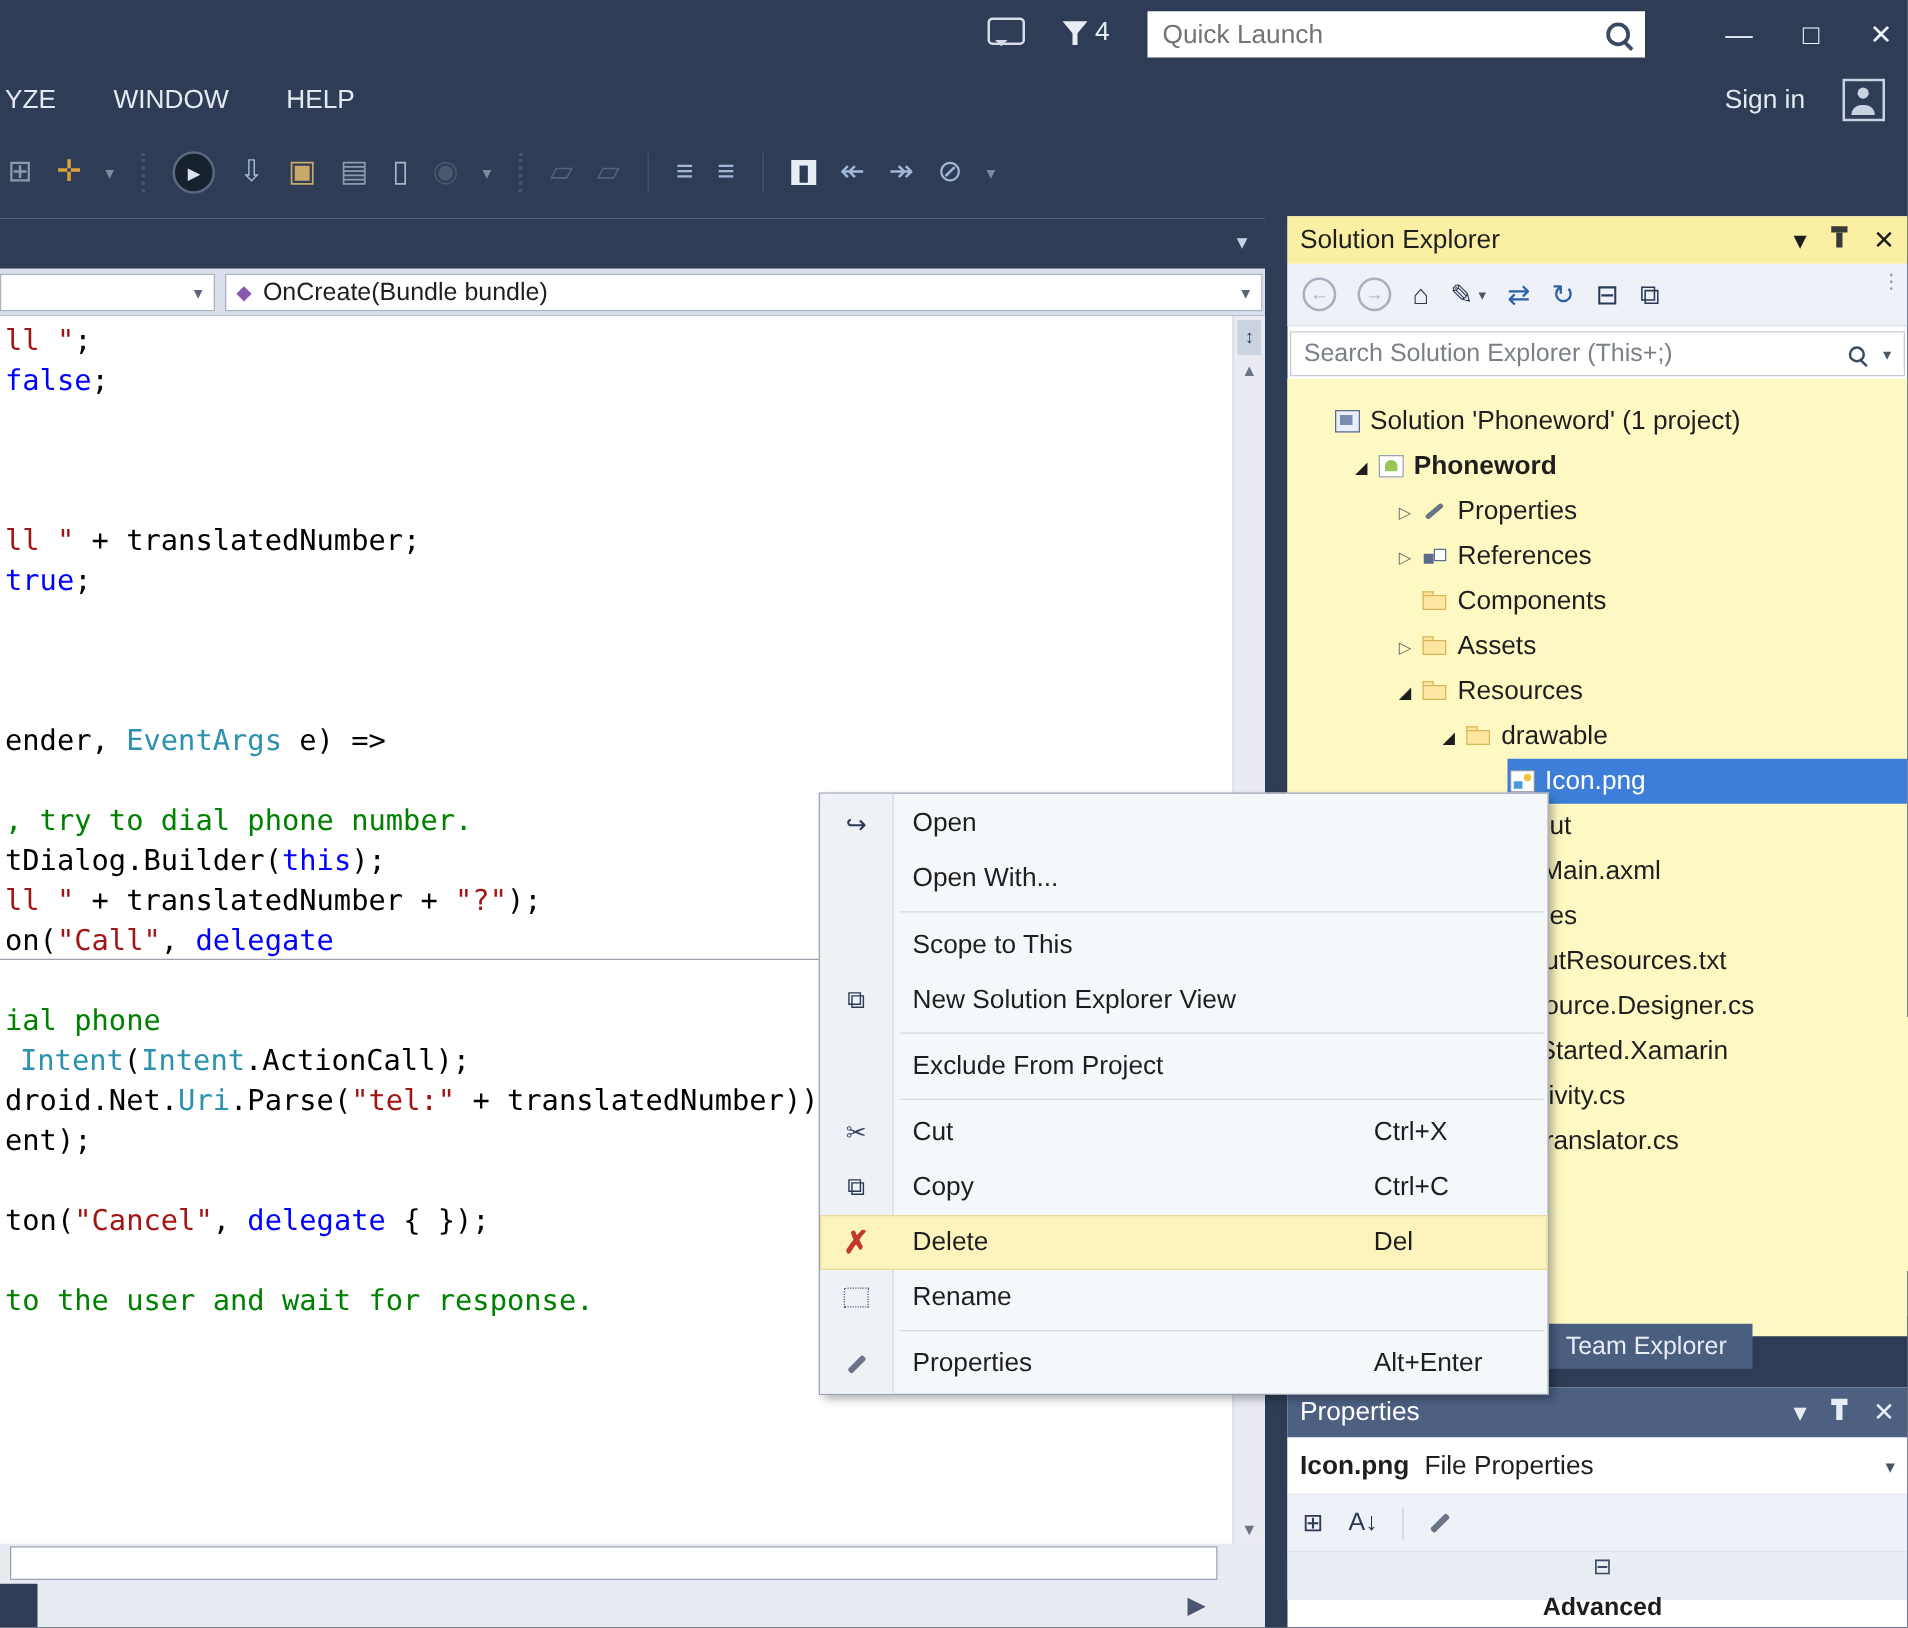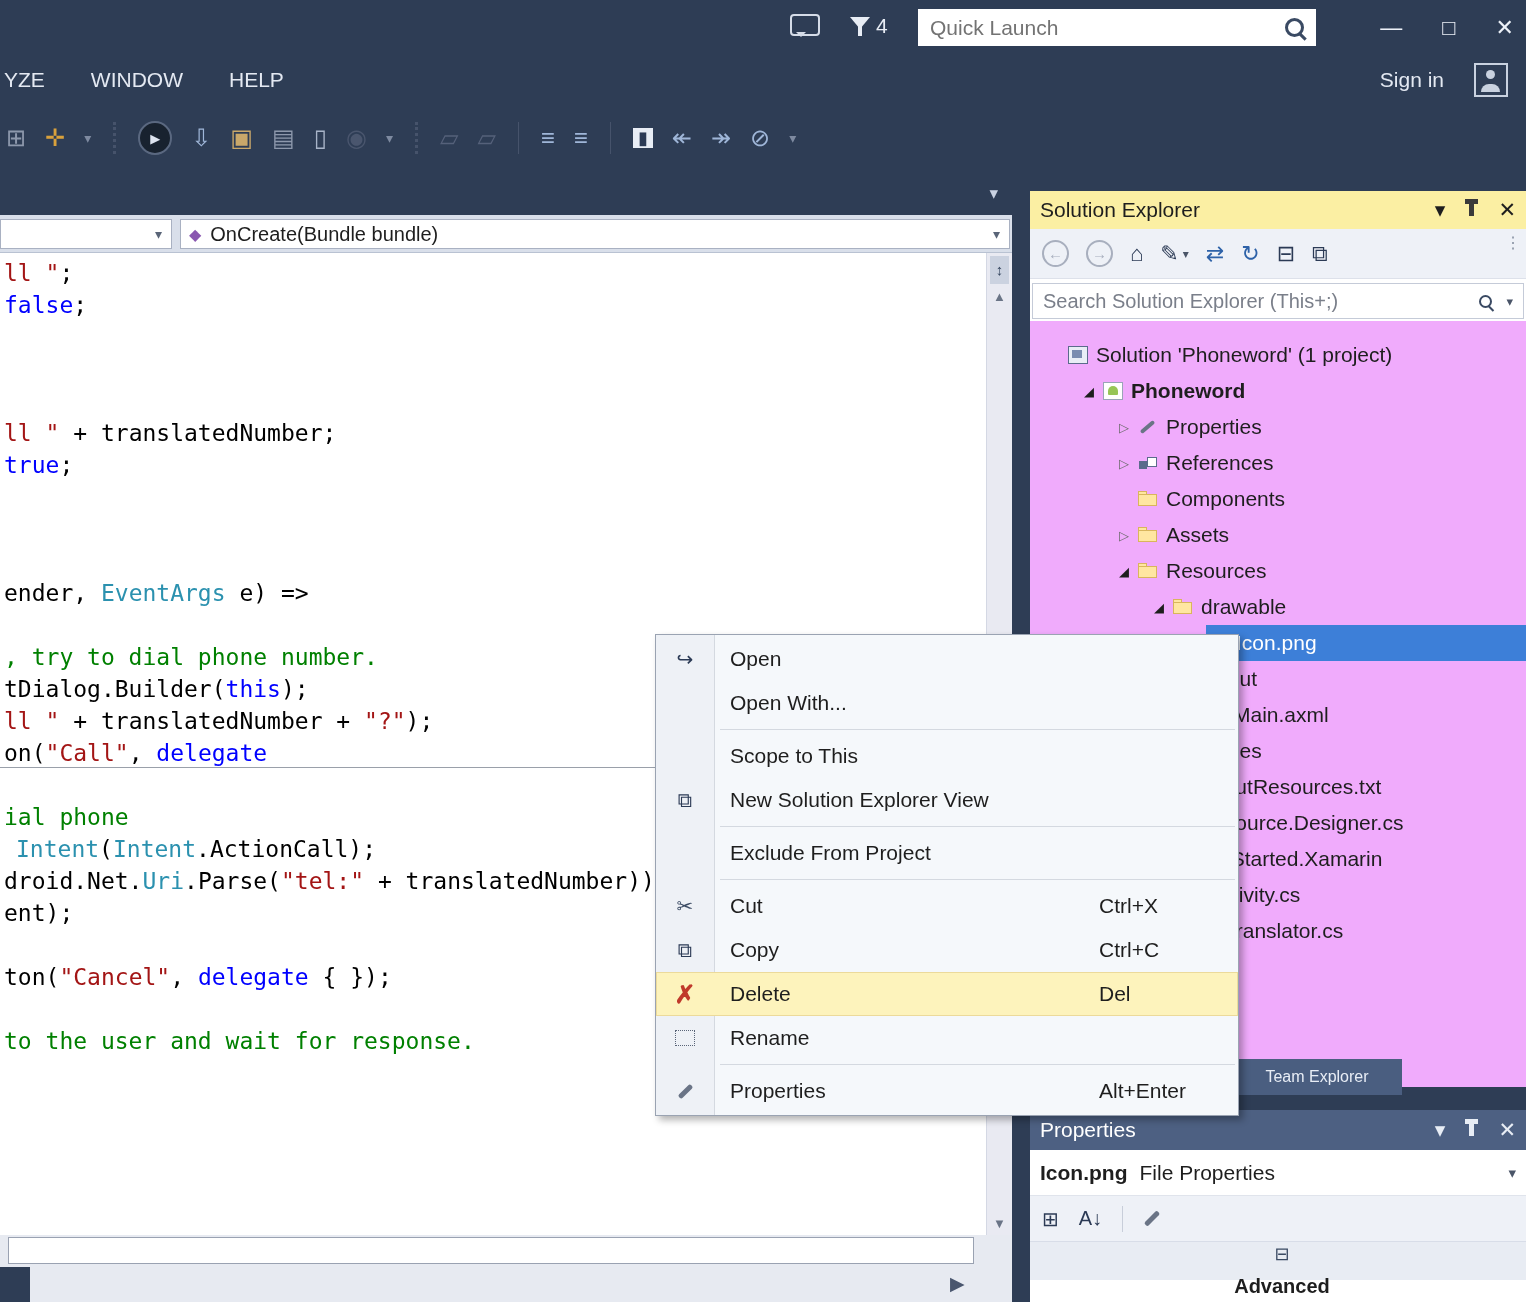--- a/index.html
+++ b/index.html
@@ -61,41 +61,41 @@
   .vs-split{position:absolute;top:3px;left:3px;width:19px;height:28px;background:#CBD2E0;color:#3A4A63;font-size:15px;text-align:center;line-height:28px;}
   .vs-up{position:absolute;top:36px;left:0;width:25px;text-align:center;color:#6A7486;font-size:13px;}
   .vs-down{position:absolute;bottom:4px;left:0;width:25px;text-align:center;color:#6A7486;font-size:13px;}
   .hstrip{position:absolute;left:0;top:1060px;width:1012px;height:32px;background:#E7EAF1;}
   .h-box{position:absolute;left:8px;top:2px;width:966px;height:27px;background:#FFF;border:1px solid #9AA2B2;box-sizing:border-box;}
   .bstrip{position:absolute;left:0;top:1092px;width:1012px;height:35px;background:#E7EAF1;}
   .b-dark{position:absolute;left:0;top:0;width:30px;height:35px;background:#2E3D55;}
   .b-arrow{position:absolute;left:950px;top:5px;color:#4A566E;font-size:19px;}
 
   
-  .solexp{position:absolute;left:1030px;top:191px;width:496px;height:880px;background:#FFFFFF;}
+  .solexp{position:absolute;left:1030px;top:173px;width:496px;height:880px;background:#FFFFFF;}
   .se-header{position:absolute;left:0;top:0;width:496px;height:38px;background:var(--hdr);display:flex;align-items:center;padding:0 10px;box-sizing:border-box;color:#1E1E1E;font-size:21px;}
   .hdr-icons{margin-left:auto;display:flex;gap:24px;align-items:center;}
   .i-pin{width:5px;height:12px;background:#3A3A3A;position:relative;display:inline-block;}
   .i-pin::before{content:"";position:absolute;left:-4px;top:-5px;width:13px;height:5px;background:#3A3A3A;}
   .i-pin.white,{background:#E8EDF5;}
   .pr-header .i-pin{background:#E8EDF5;}
   .pr-header .i-pin::before{background:#E8EDF5;}
   .se-toolbar{position:absolute;left:0;top:38px;width:496px;height:50px;background:#EEF1F7;display:flex;align-items:center;gap:17px;padding-left:12px;box-sizing:border-box;border-bottom:1px solid #DDE1EA;}
   .se-tb{font-size:22px;display:flex;align-items:center;justify-content:center;}
   .se-tb.circled{width:27px;height:27px;border:2px solid #A8AFBE;border-radius:50%;color:#A8AFBE;font-size:15px;box-sizing:border-box;}
   .st-navy{color:#2B3A55;}
   .st-blue{color:#2E62A8;}
   .se-tb .chev{font-size:12px;color:#4A5568;margin-left:4px;}
   .se-overflow{position:absolute;right:5px;top:42px;color:#8A93A4;font-size:16px;}
   .se-search{position:absolute;left:2px;top:92px;width:492px;height:36px;background:#FFF;border:1px solid #C5CBD8;box-sizing:border-box;display:flex;align-items:center;padding:0 10px;font-size:20px;}
   .se-search .ph{color:#7A7F8A;flex:1;}
   .i-mag-sm{width:9px;height:9px;border:2px solid #3A4A63;border-radius:50%;position:relative;display:inline-block;flex:none;margin-right:14px;}
   .i-mag-sm::after{content:"";position:absolute;width:2px;height:7px;background:#3A4A63;transform:rotate(-45deg);left:9px;top:8px;}
   .se-search .chev{color:#4A5568;font-size:13px;}
-  .se-tree{position:absolute;left:0;top:130px;width:496px;height:750px;background:#f0abfc;overflow:hidden;padding-top:16px;box-sizing:content-box;}
+  .se-tree{position:absolute;left:0;top:130px;width:496px;height:750px;background:#fef9c3;overflow:hidden;padding-top:16px;box-sizing:content-box;}
   .tree-row{display:flex;align-items:center;height:36px;font-size:21px;color:#1E1E1E;}
   .tr-exp{width:24px;flex:none;font-size:13px;color:#6A6A6A;text-align:center;}
   .tr-exp.open{color:#1E1E1E;}
   .tree-main{display:flex;align-items:center;flex:1;height:36px;gap:8px;padding-left:2px;min-width:0;}
   .tree-main.selected{background:var(--sel);color:#FFFFFF;}
   .tr-label{white-space:nowrap;}
   .bold{font-weight:bold;}
   .ti{width:20px;height:18px;flex:none;position:relative;display:inline-block;}
   .ti.solution-icon{background:#E9EDF6;border:1px solid #5B6B8C;box-sizing:border-box;}
   .ti.solution-icon::after{content:"";position:absolute;left:3px;top:3px;width:10px;height:8px;background:#7A8BB0;}
@@ -109,21 +109,21 @@
   .ti.image-file-icon{background:#FFF;border:1px solid #8A94A8;box-sizing:border-box;}
   .ti.image-file-icon::before{content:"";position:absolute;left:2px;bottom:2px;width:7px;height:6px;background:#4A9ADA;}
   .ti.image-file-icon::after{content:"";position:absolute;right:2px;top:2px;width:6px;height:6px;border-radius:50%;background:#F0C33C;}
   .ti.file-icon{width:15px;margin-left:2px;background:#FFF;border:1px solid #8A94A8;box-sizing:border-box;}
   .ti.file-icon::before{content:"";position:absolute;left:2px;top:3px;width:9px;height:2px;background:#B6BDCA;box-shadow:0 4px 0 #B6BDCA,0 8px 0 #B6BDCA;}
   .ti.cs-file-icon{width:15px;margin-left:2px;background:#FFF;border:1px solid #8A94A8;box-sizing:border-box;}
   .ti.cs-file-icon::after{content:"";position:absolute;left:3px;top:5px;width:8px;height:8px;border-radius:50%;background:#9B4F96;}
 
   
   .tabstrip{position:absolute;left:1030px;top:1055px;width:496px;height:55px;}
-  .tab-team{position:absolute;left:202px;top:4px;width:170px;height:36px;background:#4A5E80;color:#E8EDF5;font-size:16px;display:flex;align-items:center;justify-content:center;}
+  .tab-team{position:absolute;left:202px;top:4px;width:170px;height:36px;background:#4A5E80;color:#E8EDF5;font-size:20px;display:flex;align-items:center;justify-content:center;}
 
   
   .props{position:absolute;left:1030px;top:1110px;width:496px;height:192px;background:#FFF;}
   .pr-header{position:absolute;left:0;top:0;width:496px;height:40px;background:#4D6082;color:#FFF;display:flex;align-items:center;padding:0 10px;font-size:21px;box-sizing:border-box;}
   .pr-header .hdr-icons{color:#E8EDF5;}
   .pr-object{position:absolute;left:0;top:40px;width:496px;height:46px;background:#FFF;display:flex;align-items:center;padding:0 10px;font-size:21px;color:#1E1E1E;box-sizing:border-box;border-bottom:1px solid #E0E4EC;}
   .pr-object b{margin-right:12px;}
   .pr-object .chev{margin-left:auto;color:#4A5568;font-size:15px;}
   .pr-toolbar{position:absolute;left:0;top:86px;width:496px;height:46px;background:#EEF1F7;display:flex;align-items:center;gap:20px;padding-left:12px;box-sizing:border-box;border-bottom:1px solid #D8DDE8;}
   .pt-icon{font-size:20px;color:#2B3A55;}

